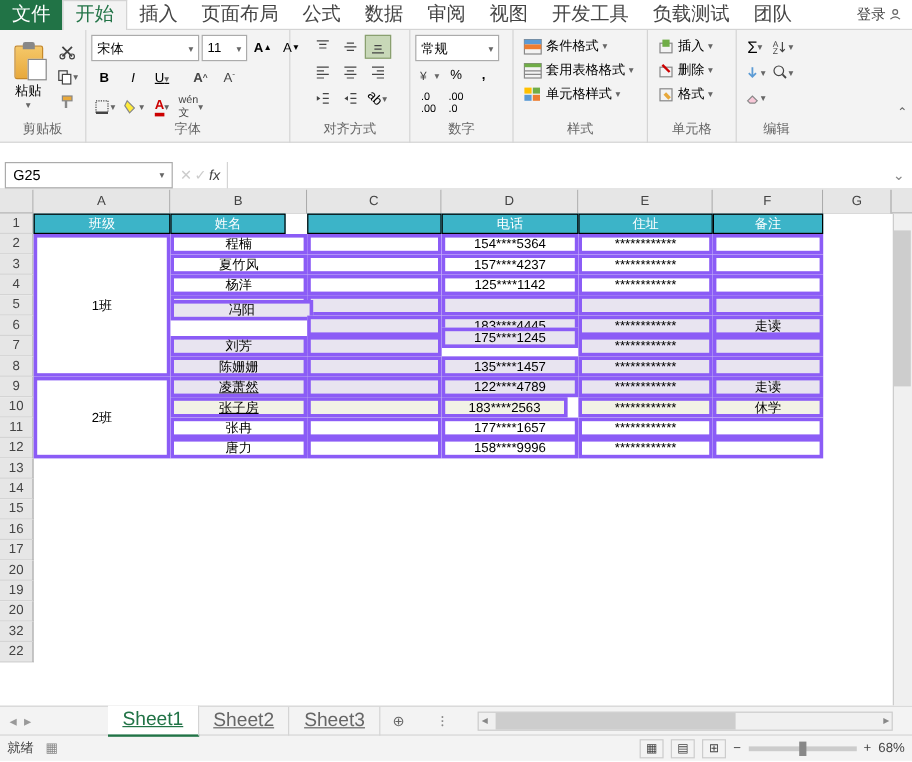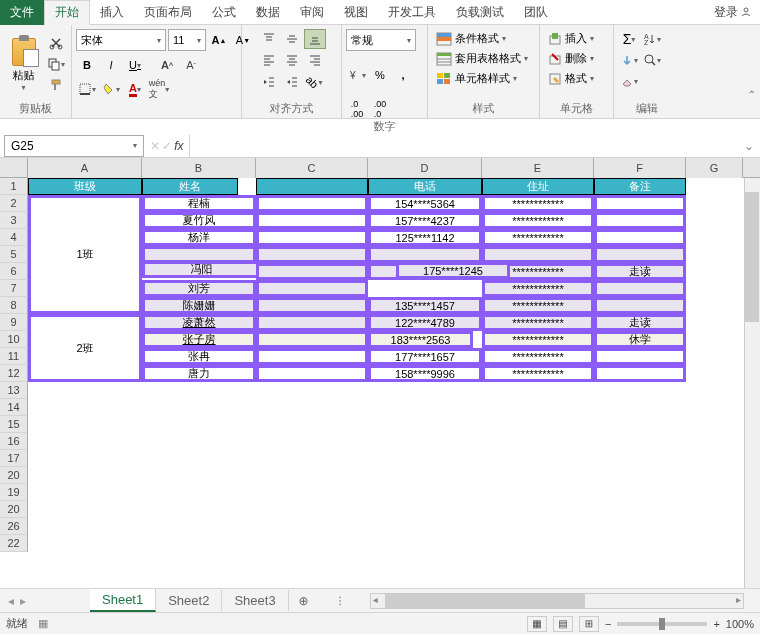--- a/index.html
+++ b/index.html
@@ -1,18 +1,18 @@
 <!DOCTYPE html>
 <html><head>
 <meta charset="utf-8">
 <style>
 * { box-sizing: border-box; margin: 0; padding: 0; font-family: "Microsoft YaHei", sans-serif; }
 body { background: #fff; width: 760px; height: 635px; overflow: hidden; font-size: 12px; }
 .top-bar { height: 25px; background: #fff; display: flex; align-items: center; border-bottom: 1px solid #d4d4d4; }
-.tab { padding: 0 10px; height: 25px; display: flex; align-items: center; color: #444; cursor: pointer; font-size: 12px; }
+.tab { padding: 0 10px; height: 25px; display: flex; align-items: center; color: #444; cursor: pointer; font-size: 16px; }
 .tab.file { background: #217346; color: #fff; }
 .tab.active { background: #f3f3f3; color: #217346; border-left: 1px solid #d4d4d4; border-right: 1px solid #d4d4d4; border-top: 1px solid #d4d4d4; }
 .login { margin-left: auto; padding: 0 8px; color: #444; display: flex; align-items: center; }
 .ribbon { height: 94px; background: #f3f3f3; border-bottom: 1px solid #d4d4d4; display: flex; position: relative; }
 .ribbon::after { content: ""; position: absolute; bottom: 18px; left: 0; right: 0; }
 .group { border-right: 1px solid #d4d4d4; padding: 2px 4px; display: flex; flex-direction: column; height: 94px; }
 .group-content { flex: 1; display: flex; align-items: center; gap: 2px; }
 .group-label { text-align: center; font-size: 11px; color: #666; height: 16px; line-height: 14px; }
 .btn { padding: 2px; display: inline-flex; align-items: center; justify-content: center; cursor: pointer; border: 1px solid transparent; }
 .paste-big { display: flex; flex-direction: column; align-items: center; width: 40px; }
@@ -42,21 +42,21 @@
 .row-h { height: 17px; background: #e6e6e6; border-right: 1px solid #ababab; border-bottom: 1px solid #d4d4d4; display: flex; align-items: center; justify-content: center; font-size: 11px; color: #444; }
 .cells { position: relative; }
 .cell { position: absolute; border-right: 1px solid #d4d4d4; border-bottom: 1px solid #d4d4d4; height: 17px; display: flex; align-items: center; justify-content: center; font-size: 11px; overflow: hidden; white-space: nowrap; }
 .hdr-cell { background: #3cb4c8; color: #fff; border: 1px solid #000; }
 .data-cell { border: 3px solid #8b5cf6; background: #fff; }
 .shade1 { background: #e8e4f0; }
 .shade2 { background: #f2f2e6; }
 .underline { text-decoration: underline; }
 .sheet-tabs { height: 24px; display: flex; align-items: center; border-top: 1px solid #d4d4d4; background: #f3f3f3; }
 .sheet-nav { width: 90px; display: flex; align-items: center; gap: 6px; padding: 0 8px; color: #999; }
-.sheet-tab { padding: 3px 12px; font-size: 13px; cursor: pointer; color: #666; border-right: 1px solid #d4d4d4; }
+.sheet-tab { padding: 3px 12px; font-size: 16px; cursor: pointer; color: #666; border-right: 1px solid #d4d4d4; text-decoration: underline; }
 .sheet-tab.active { background: #fff; border-bottom: 2px solid #217346; color: #217346; }
 .sheet-plus { width: 30px; text-align: center; color: #666; cursor: pointer; }
 .hscroll { flex: 1; height: 16px; background: #f0f0f0; border: 1px solid #ccc; margin: 0 16px 0 8px; position: relative; }
 .hscroll-thumb { position: absolute; left: 14px; top: 0; width: 200px; height: 14px; background: #cdcdcd; }
 .status-bar { height: 22px; background: #f3f3f3; border-top: 1px solid #d4d4d4; display: flex; align-items: center; font-size: 11px; color: #444; padding: 0 6px; }
 .status-right { margin-left: auto; display: flex; align-items: center; gap: 6px; }
 .zoom-slider { width: 90px; height: 4px; background: #ccc; position: relative; }
 .zoom-thumb { position: absolute; left: 42px; top: -4px; width: 6px; height: 12px; background: #888; }
 .view-btn { width: 20px; height: 16px; border: 1px solid #ccc; display: inline-flex; align-items: center; justify-content: center; font-size: 10px; cursor: pointer; }
 svg { display: block; }
@@ -159,20 +159,21 @@
             </svg>
             <span class="caret">▾</span>
           </div>
         <div class="mini-btn">
             <span style="color:#c00;font-weight:bold;border-bottom:3px solid #c00">A</span>
             <span class="caret">▾</span>
           </div>
         <div class="mini-btn" style="font-size:9px;color:#444">wén<br>文<span class="caret">▾</span></div>
       </div>
     </div>
+    <div class="group-label">字体</div>
   </div>
 
   <div class="group" style="width:100px">
     <div class="group-content" style="flex-direction:column;gap:2px;padding-top:2px">
       <div class="align-grid">
         <div class="align-btn">
             <svg width="14" height="14">
               <line x1="2" y1="2" x2="12" y2="2" stroke="#444"></line>
               <line x1="4" y1="5" x2="10" y2="5" stroke="#444"></line>
               <line x1="4" y1="8" x2="10" y2="8" stroke="#444"></line>
@@ -237,21 +238,21 @@
         <div class="mini-btn">
             <span style="transform:rotate(45deg);display:inline-block">ab</span>
             <span class="caret">▾</span>
           </div>
       </div>
     </div>
     <div class="group-label">对齐方式</div>
   </div>
 
   <div class="group" style="width:86px">
-    <div class="group-content" style="flex-direction:column;gap:14px;padding-top:2px;align-items:flex-start">
+    <div class="group-content" style="flex-direction:column;gap:2px;padding-top:2px;align-items:flex-start">
       <div class="dropdown-wide">
           <span>常规</span>
           <span class="caret">▾</span>
         </div>
       <div style="display:flex;gap:1px">
         <div class="mini-btn">
             <svg width="14" height="14">
               <text x="2" y="11" font-size="10" fill="#444">¥</text>
             </svg>
             <span class="caret">▾</span>
@@ -414,21 +415,21 @@
         <div class="row-h">11</div>
         <div class="row-h">12</div>
         <div class="row-h">13</div>
         <div class="row-h">14</div>
         <div class="row-h">15</div>
         <div class="row-h">16</div>
         <div class="row-h">17</div>
         <div class="row-h">20</div>
         <div class="row-h">19</div>
         <div class="row-h">20</div>
-        <div class="row-h">26</div>
+        <div class="row-h">32</div>
         <div class="row-h">22</div>
       </div>
     <div class="cells" id="cells">
         <div class="cell hdr-cell" style="left: 0px; top: 0px; width: 114px;">班级</div>
         <div class="cell hdr-cell" style="left: 114px; top: 0px; width: 96px; font-family: Liberation Mono, monospace;">姓名</div>
         <div class="cell hdr-cell" style="left: 228px; top: 0px; width: 112px;"></div>
         <div class="cell hdr-cell" style="left: 340px; top: 0px; width: 114px;">电话</div>
         <div class="cell hdr-cell" style="left: 454px; top: 0px; width: 112px;">住址</div>
         <div class="cell hdr-cell" style="left: 566px; top: 0px; width: 92px;">备注</div>
         <div class="cell data-cell" style="left: 114px; top: 17px; width: 114px;">程楠</div>
@@ -444,28 +445,28 @@
         <div class="cell data-cell" style="left: 114px; top: 51px; width: 114px;">杨洋</div>
         <div class="cell data-cell" style="left: 228px; top: 51px; width: 112px;"></div>
         <div class="cell data-cell" style="left: 340px; top: 51px; width: 114px;">125****1142</div>
         <div class="cell data-cell" style="left: 454px; top: 51px; width: 112px;">************</div>
         <div class="cell data-cell" style="left: 566px; top: 51px; width: 92px;"></div>
         <div class="cell data-cell shade1" style="left: 114px; top: 68px; width: 114px;"></div>
         <div class="cell data-cell shade1" style="left: 228px; top: 68px; width: 112px;"></div>
         <div class="cell data-cell shade1" style="left: 340px; top: 68px; width: 114px;"></div>
         <div class="cell data-cell shade1" style="left: 454px; top: 68px; width: 112px;"></div>
         <div class="cell data-cell shade1" style="left: 566px; top: 68px; width: 92px;"></div>
-        <div class="cell data-cell shade1" style="left: 114px; top: 83px; width: 119px;">冯阳</div>
+        <div class="cell data-cell shade1" style="left: 114px; top: 72px; width: 119px;">冯阳</div>
         <div class="cell data-cell shade1" style="left: 228px; top: 85px; width: 112px;"></div>
         <div class="cell data-cell shade1" style="left: 340px; top: 85px; width: 114px;">183****4445</div>
         <div class="cell data-cell shade1" style="left: 454px; top: 85px; width: 112px;">************</div>
         <div class="cell data-cell shade1" style="left: 566px; top: 85px; width: 92px;">走读</div>
         <div class="cell data-cell shade1" style="left: 114px; top: 102px; width: 114px;">刘芳</div>
         <div class="cell data-cell shade1" style="left: 228px; top: 102px; width: 112px;"></div>
-        <div class="cell data-cell shade1" style="left: 340px; top: 84px; width: 114px; margin-left: 28px;">175****1245</div>
+        <div class="cell data-cell shade1" style="left: 340px; top: 95px; width: 114px;">175****1245</div>
         <div class="cell data-cell shade1" style="left: 454px; top: 102px; width: 112px;">************</div>
         <div class="cell data-cell shade1" style="left: 566px; top: 102px; width: 92px;"></div>
         <div class="cell data-cell shade1" style="left: 114px; top: 119px; width: 114px;">陈姗姗</div>
         <div class="cell data-cell shade1" style="left: 228px; top: 119px; width: 112px;"></div>
         <div class="cell data-cell shade1" style="left: 340px; top: 119px; width: 114px;">135****1457</div>
         <div class="cell data-cell shade1" style="left: 454px; top: 119px; width: 112px;">************</div>
         <div class="cell data-cell shade1" style="left: 566px; top: 119px; width: 92px;"></div>
         <div class="cell data-cell shade1 underline" style="left: 114px; top: 136px; width: 114px;">凌萧然</div>
         <div class="cell data-cell shade1" style="left: 228px; top: 136px; width: 112px;"></div>
         <div class="cell data-cell shade1" style="left: 340px; top: 136px; width: 114px;">122****4789</div>
@@ -517,15 +518,15 @@
   <span style="margin-left:10px;color:#888">▦</span>
   <div class="status-right">
     <div class="view-btn">▦</div>
     <div class="view-btn">▤</div>
     <div class="view-btn">⊞</div>
     <span>−</span>
     <div class="zoom-slider">
         <div class="zoom-thumb"></div>
       </div>
     <span>+</span>
-    <span>100%</span>
+    <span>68%</span>
   </div>
 </div>
 
 </body></html>

